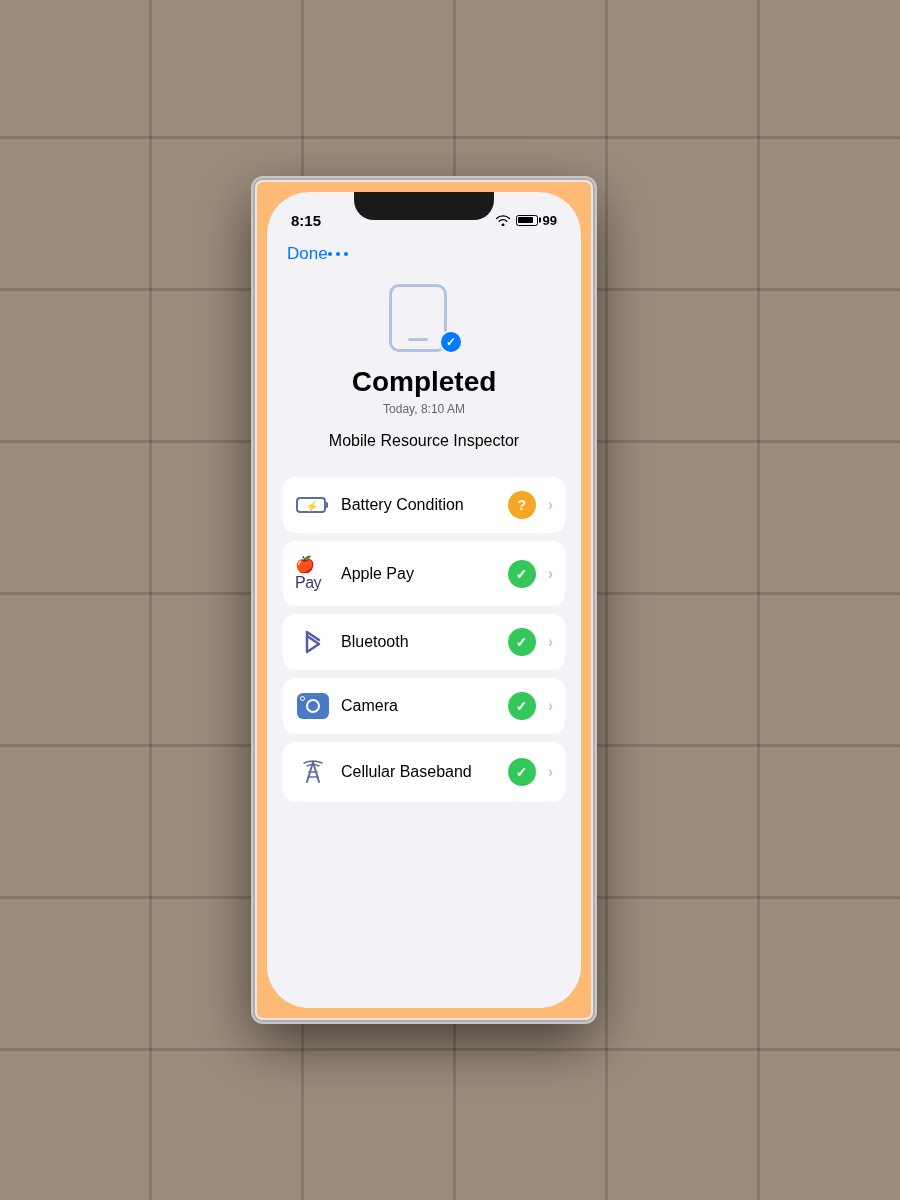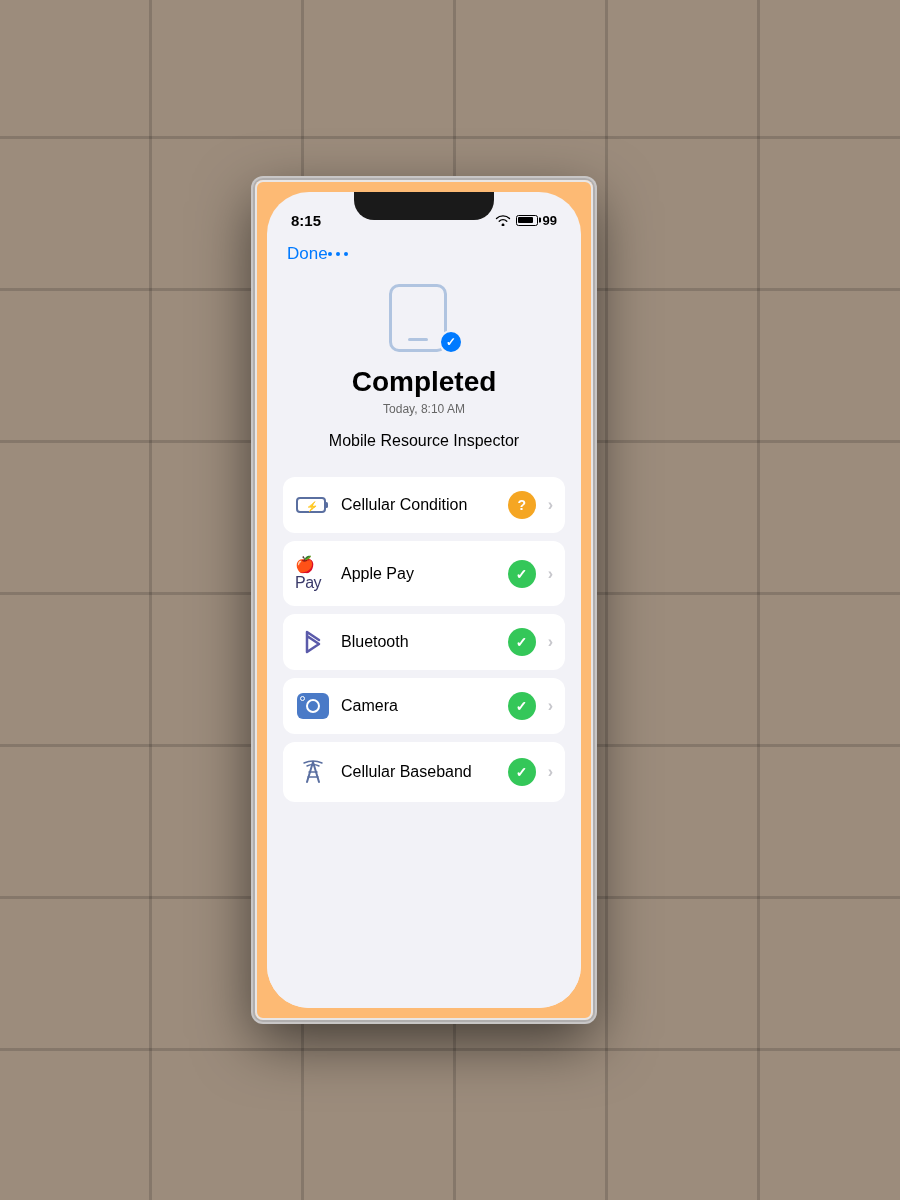--- a/index.html
+++ b/index.html
@@ -412,21 +412,21 @@
         <div class="items-list">
 
           <div class="list-item">
             <div class="item-icon">
               <svg width="34" height="20" viewBox="0 0 34 20" fill="none">
                 <rect x="1" y="3" width="28" height="14" rx="3" stroke="#5a6fa0" stroke-width="2"></rect>
                 <rect x="29" y="7" width="3" height="6" rx="1.5" fill="#5a6fa0"></rect>
                 <text x="10" y="14.5" fill="#5a6fa0" font-size="10" font-weight="700">⚡</text>
               </svg>
             </div>
-            <span class="item-label">Cellular Condition</span>
+            <span class="item-label">Battery Condition</span>
             <div class="status-badge yellow">
               <span>?</span>
             </div>
             <span class="chevron">›</span>
           </div>
 
           <div class="list-item">
             <div class="item-icon">
               <span class="applepay-icon" style="font-size:16px;font-weight:400;color:#3a3a6a;">🍎Pay</span>
             </div>

